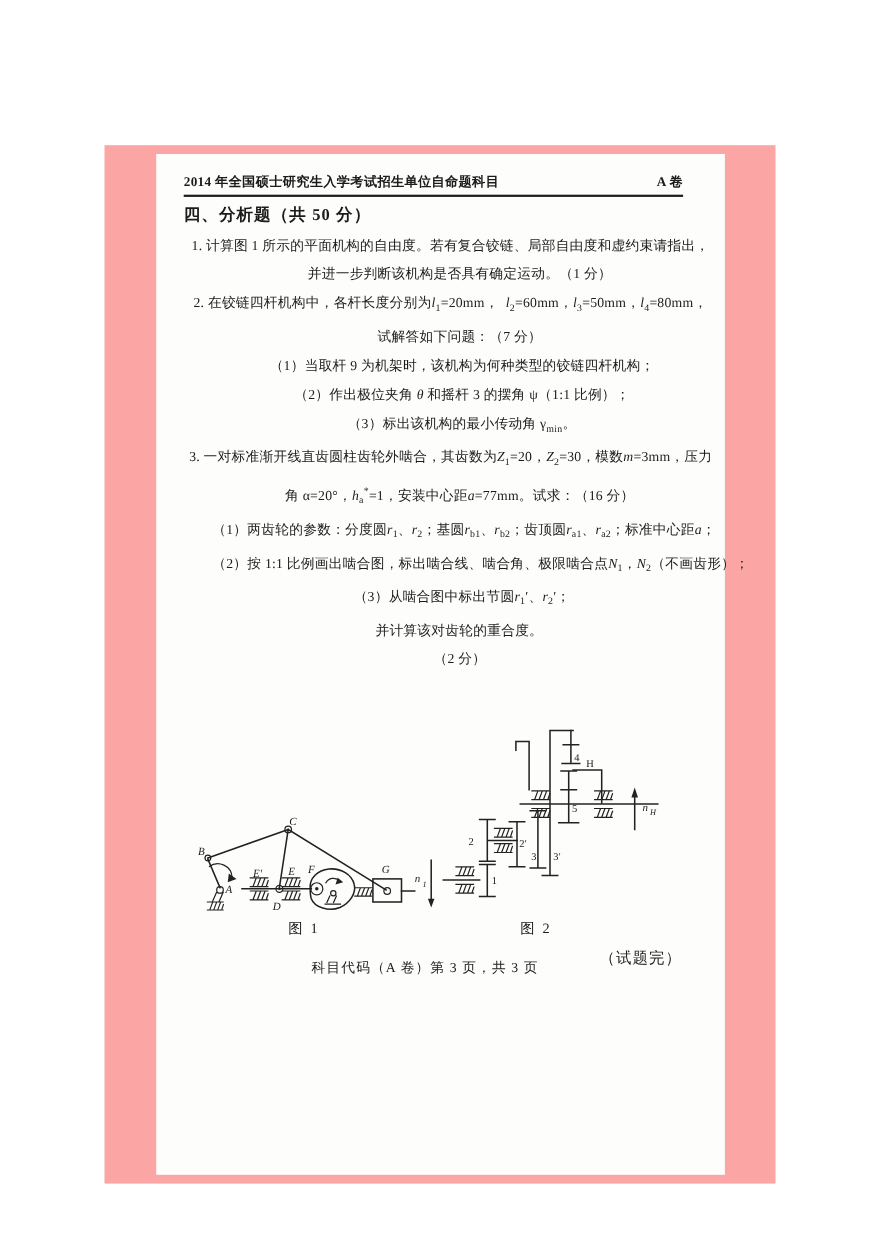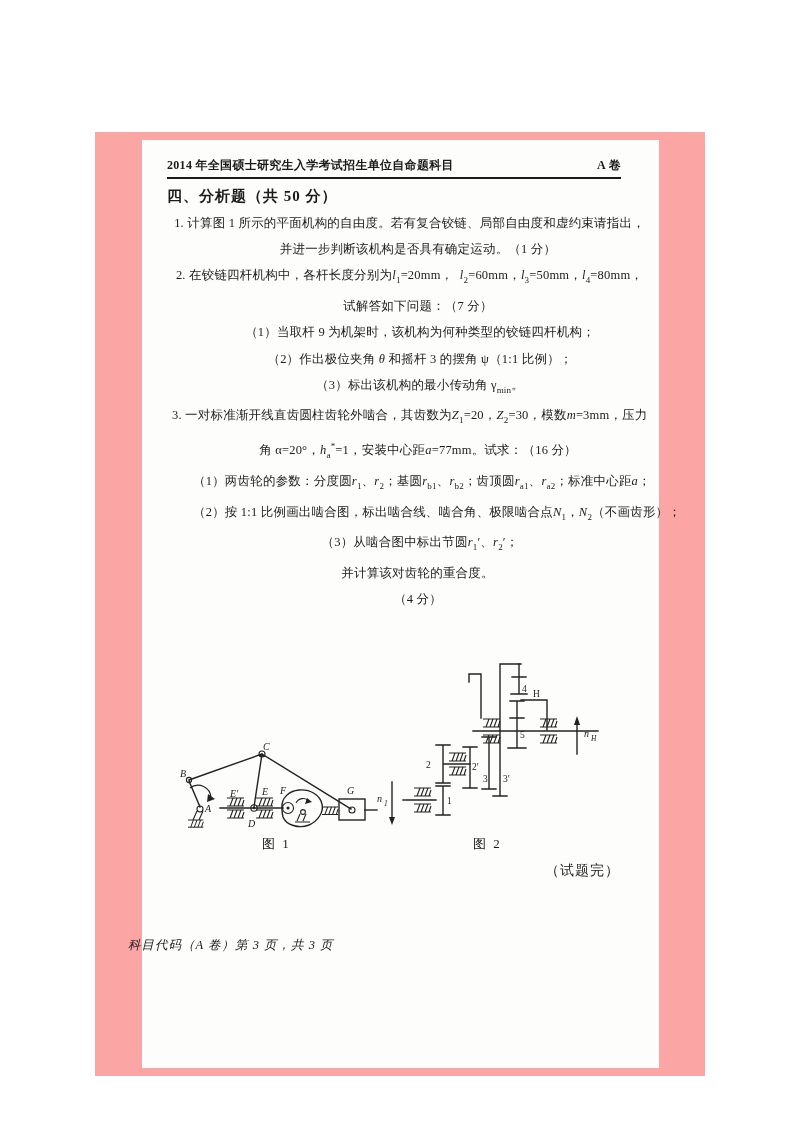--- a/index.html
+++ b/index.html
@@ -21,22 +21,22 @@
   .line.q{padding-left:5px;}
   .line.cont{padding-left:22px;}
   .line.cont2{padding-left:21px;}
   .line.sub{padding-left:26px;}
   .line i{font-style:italic;}
   .line sub{font-size:9px;}
   .line sup{font-size:9px;}
   .figures{position:absolute;left:0;top:514px;width:517px;height:205px;}
   .figures svg{display:block;}
   .endnote{position:absolute;left:403px;top:722px;font-size:14px;letter-spacing:1px;font-family:Liberation Serif, serif;}
-  .footer{position:absolute;left:0;top:797px;width:100%;
-          font-size:12.5px;letter-spacing:1px;transform:translateX(-14px);font-style:italic;}
+  .footer{position:absolute;left:0;top:732px;width:100%;text-align:center;
+          font-size:12.5px;letter-spacing:1px;transform:translateX(-14px);}
   .fig-stroke{stroke:#222;fill:none;stroke-width:1.4;stroke-linecap:square;}
   .fig-thin{stroke:#222;fill:none;stroke-width:1.1;}
   .fig-label{font-size:10px;font-style:italic;fill:#1b1b1b;}
   .fig-label-sm{font-size:7.5px;font-style:italic;fill:#1b1b1b;}
   .fig-num{font-size:9.5px;fill:#1b1b1b;font-style:normal;}
   .fig-caption{font-size:13px;fill:#1b1b1b;letter-spacing:2px;}
 </style>
 </head>
 <body>
 
@@ -56,21 +56,21 @@
       <div class="line cont">试解答如下问题：（7 分）</div>
       <div class="line sub">（1）当取杆 9 为机架时，该机构为何种类型的铰链四杆机构；</div>
       <div class="line sub">（2）作出极位夹角 <i>θ</i> 和摇杆 3 的摆角 ψ（1:1 比例）；</div>
       <div class="line sub">（3）标出该机构的最小传动角 γ<sub>min</sub>。</div>
       <div class="line q">3. 一对标准渐开线直齿圆柱齿轮外啮合，其齿数为<i>Z</i><sub>1</sub>=20，<i>Z</i><sub>2</sub>=30，模数<i>m</i>=3mm，压力</div>
       <div class="line cont">角 α=20°，<i>h</i><sub>a</sub><sup>*</sup>=1，安装中心距<i>a</i>=77mm。试求：（16 分）</div>
       <div class="line sub">（1）两齿轮的参数：分度圆<i>r</i><sub>1</sub>、<i>r</i><sub>2</sub>；基圆<i>r</i><sub>b1</sub>、<i>r</i><sub>b2</sub>；齿顶圆<i>r</i><sub>a1</sub>、<i>r</i><sub>a2</sub>；标准中心距<i>a</i>；</div>
       <div class="line sub">（2）按 1:1 比例画出啮合图，标出啮合线、啮合角、极限啮合点<i>N</i><sub>1</sub>，<i>N</i><sub>2</sub>（不画齿形）；</div>
       <div class="line sub">（3）从啮合图中标出节圆<i>r</i><sub>1</sub>′、<i>r</i><sub>2</sub>′；</div>
       <div class="line cont2">并计算该对齿轮的重合度。</div>
-      <div class="line cont">（4 分）</div>
+      <div class="line cont">（2 分）</div>
     </div>
 
     <div class="figures">
       <svg width="517" height="205" viewBox="142 612 517 205">
         <defs>
           <g id="hblk">
             <path class="fig-thin" d="M0,8 h17 M0,0 h17 M3,8 l3,-8 M7,8 l3,-8 M11,8 l3,-8 M15,8 l2,-6"></path>
           </g>
         </defs>
 

